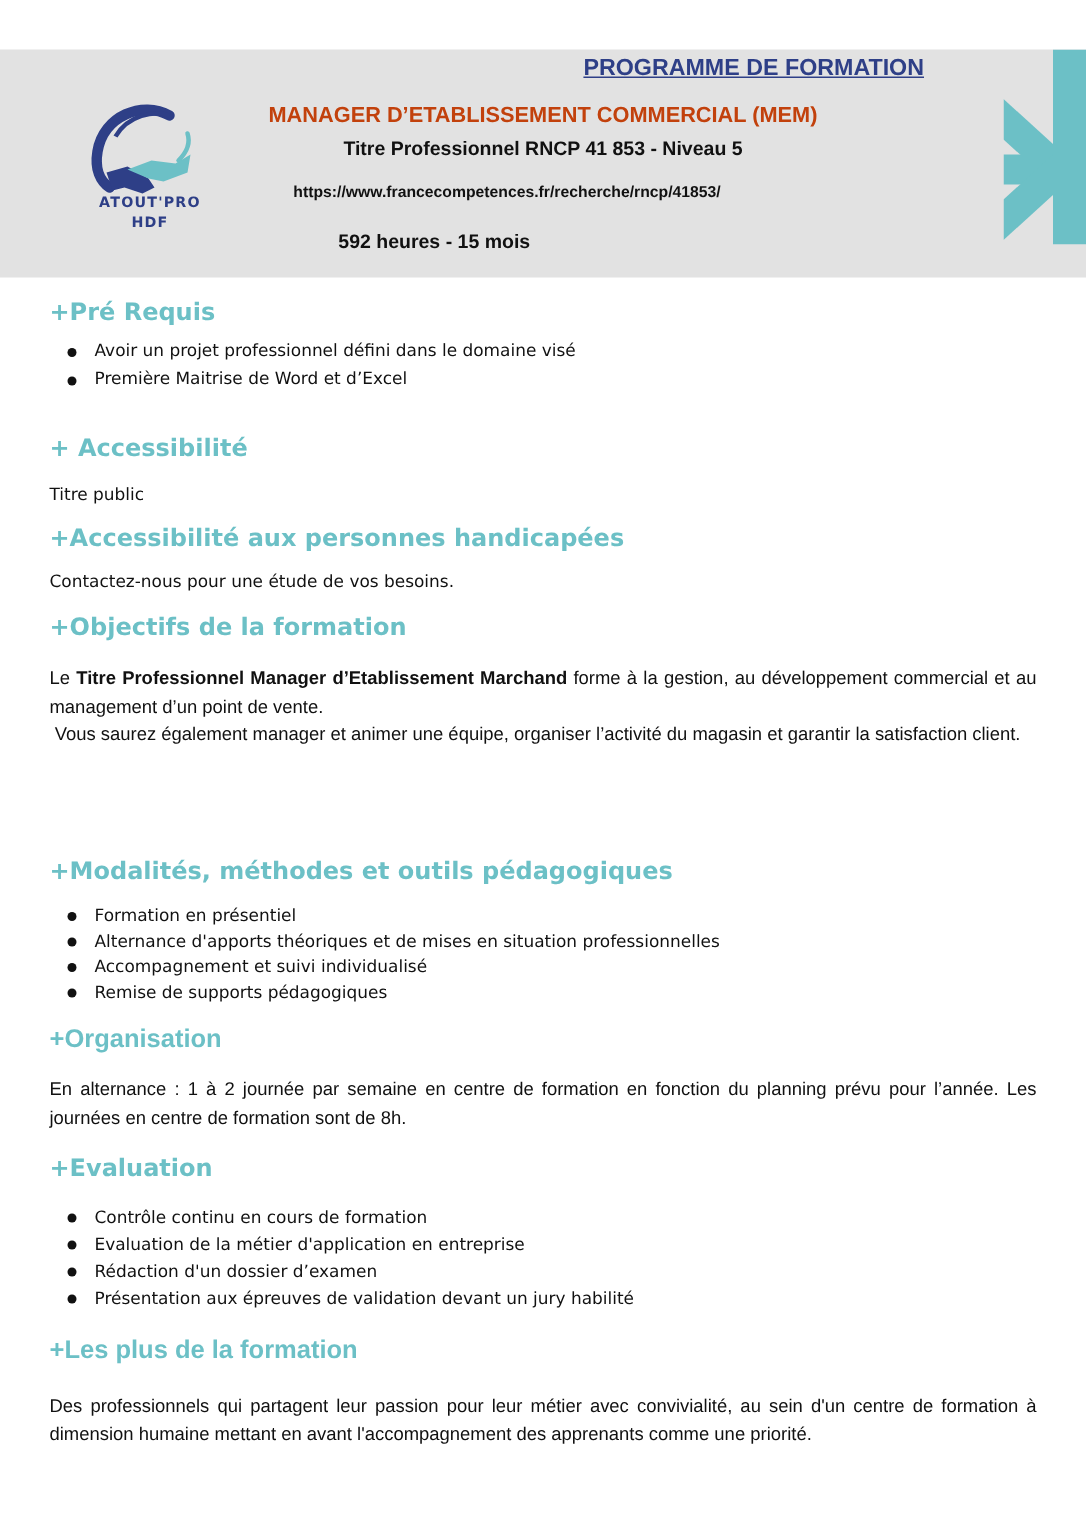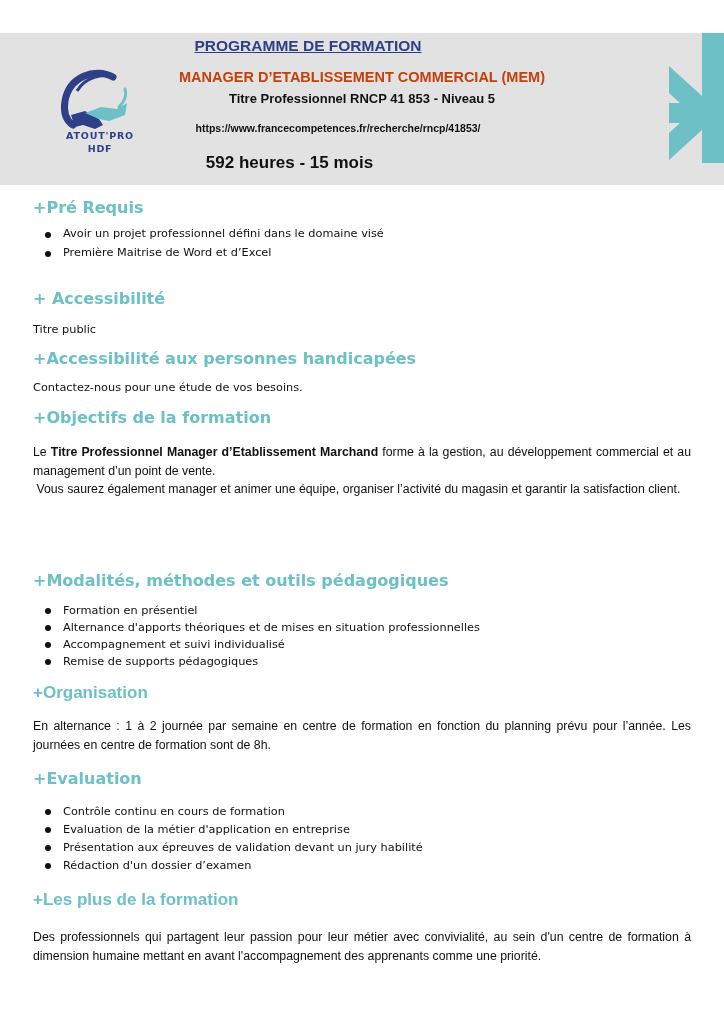--- a/index.html
+++ b/index.html
@@ -12,39 +12,39 @@
     }
     .logo { position: absolute; left: 55px; top: 30px; width: 90px; height: 90px; }
     .logo-name {
       position: absolute; left: 50px; top: 96px; width: 100px; text-align: center;
       font-family: "DejaVu Sans", sans-serif; font-weight: bold; font-size: 9.5px;
       letter-spacing: 0.8px; color: #2e3f87; line-height: 13px;
     }
     .asterisk { position: absolute; left: 669px; top: 0; width: 55px; height: 130px; }
 
     .prog-title {
-      position: absolute; left: 0; width: 616px; top: 4px; text-align: center;
+      position: absolute; left: 0; width: 616px; top: 4px; text-align: right;
       font-family: "Liberation Sans", sans-serif; font-weight: bold; font-size: 15.5px;
       color: #2e3f87; text-decoration: underline;
     }
     .course-name {
       position: absolute; left: 0; width: 724px; top: 36px; text-align: center;
       font-family: "Liberation Sans", sans-serif; font-weight: bold; font-size: 14.5px; color: #c2410c;
     }
     .rncp {
       position: absolute; left: 0; width: 724px; top: 58px; text-align: center;
       font-family: "Liberation Sans", sans-serif; font-weight: bold; font-size: 13px; color: #111;
     }
     .url {
       position: absolute; left: 0; width: 676px; top: 89px; text-align: center;
       font-family: "Liberation Sans", sans-serif; font-weight: bold; font-size: 10.5px; color: #111;
     }
     .duration {
       position: absolute; left: 0; width: 579px; top: 120px; text-align: center;
-      font-family: "Liberation Sans", sans-serif; font-weight: bold; font-size: 17px; color: #111;
+      font-family: "Liberation Sans", sans-serif; font-weight: bold; font-size: 13px; color: #111;
     }
 
     .section-title {
       position: absolute; left: 33px;
       font-family: "DejaVu Sans", sans-serif; font-weight: bold; font-size: 16px;
       color: #6cc0c6; white-space: nowrap;
     }
     .section-title.narrow {
       font-family: "Liberation Sans", sans-serif; font-size: 17px; font-weight: bold;
     }
@@ -125,18 +125,18 @@
   <li>Remise de supports pédagogiques</li>
 </ul>
 
 <div class="section-title narrow" style="top:683px;">+Organisation</div>
 <div class="para" style="top:717px;">En alternance : 1 à 2 journée par semaine en centre de formation en fonction du planning prévu pour l’année. Les journées en centre de formation sont de 8h.</div>
 
 <div class="section-title" style="top:769px;">+Evaluation</div>
 <ul class="bullets" style="top:803px; line-height:18px;">
   <li>Contrôle continu en cours de formation</li>
   <li>Evaluation de la métier d'application en entreprise</li>
+  <li>Rédaction d'un dossier d’examen</li>
   <li>Présentation aux épreuves de validation devant un jury habilité</li>
-  <li>Rédaction d'un dossier d’examen</li>
 </ul>
 
 <div class="section-title narrow" style="top:890px;">+Les plus de la formation</div>
 <div class="para" style="top:928px;">Des professionnels qui partagent leur passion pour leur métier avec convivialité, au sein d'un centre de formation à dimension humaine mettant en avant l'accompagnement des apprenants comme une priorité.</div>
 
 </body></html>

